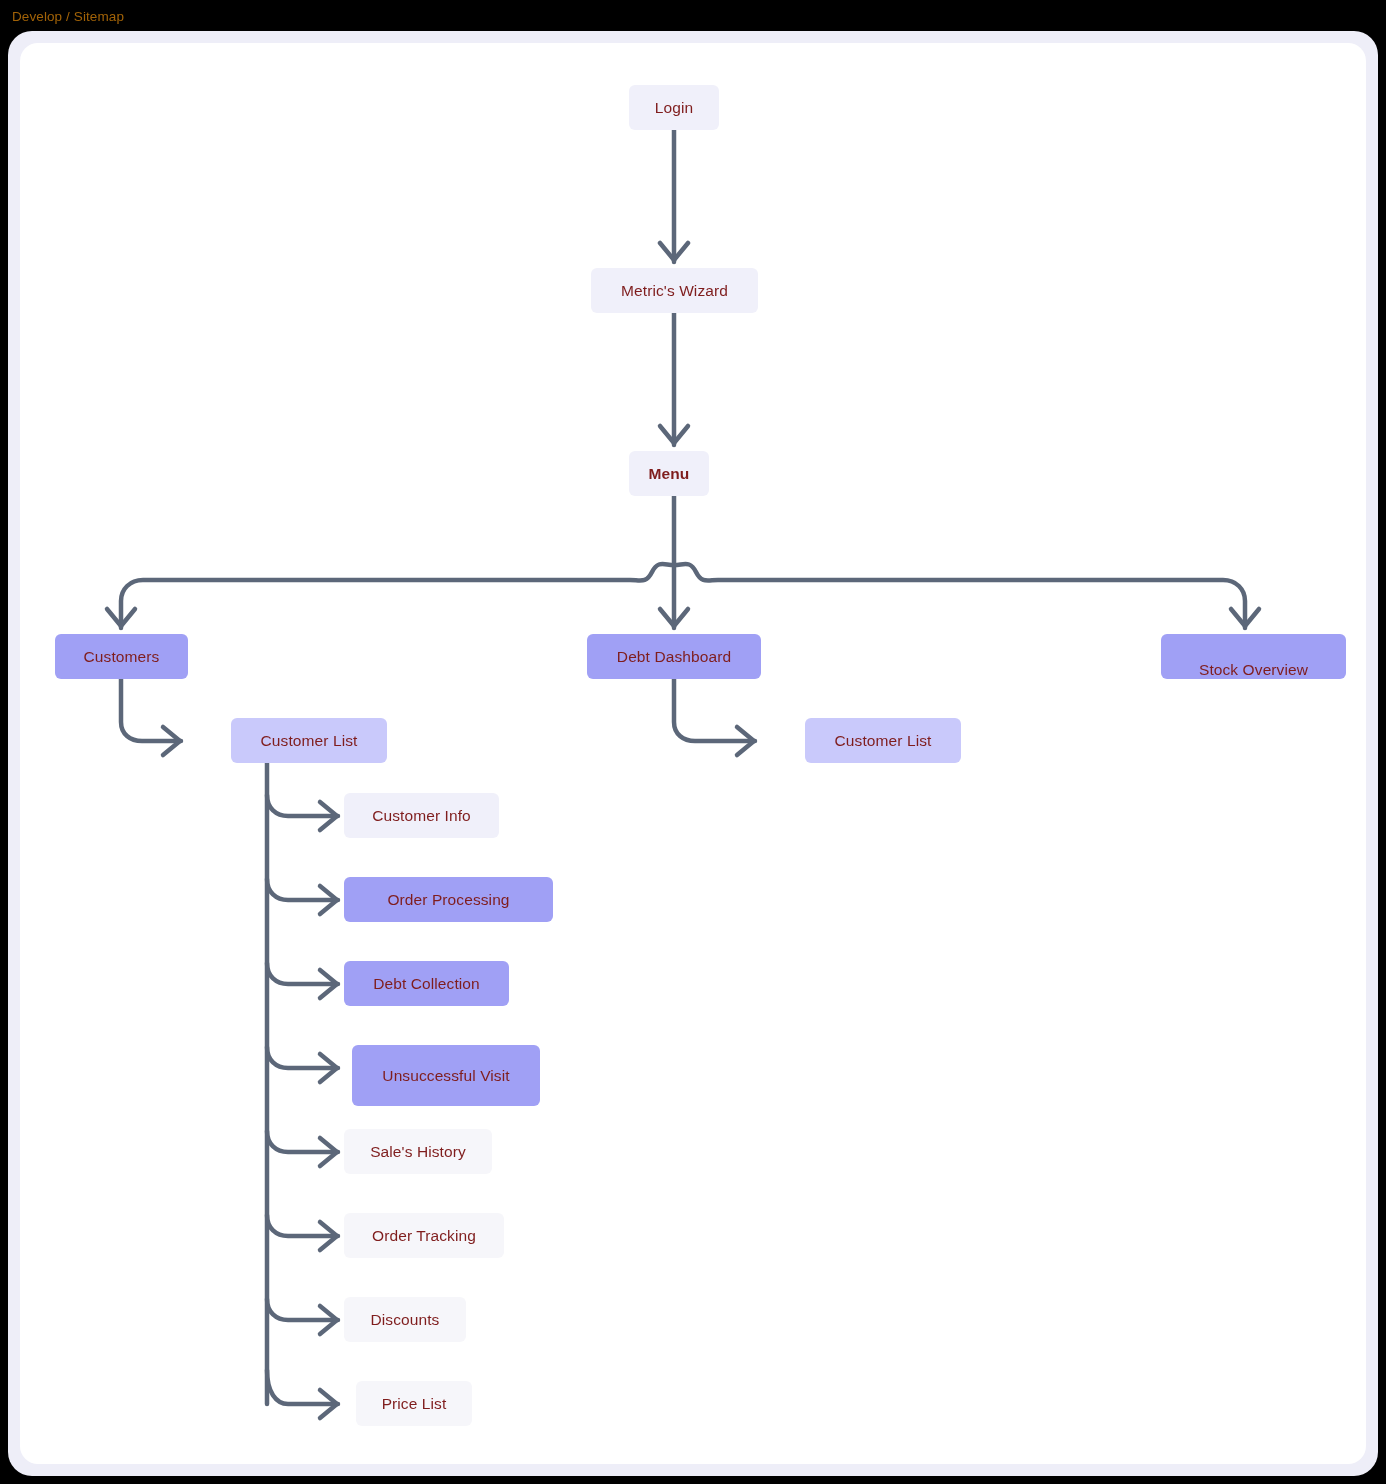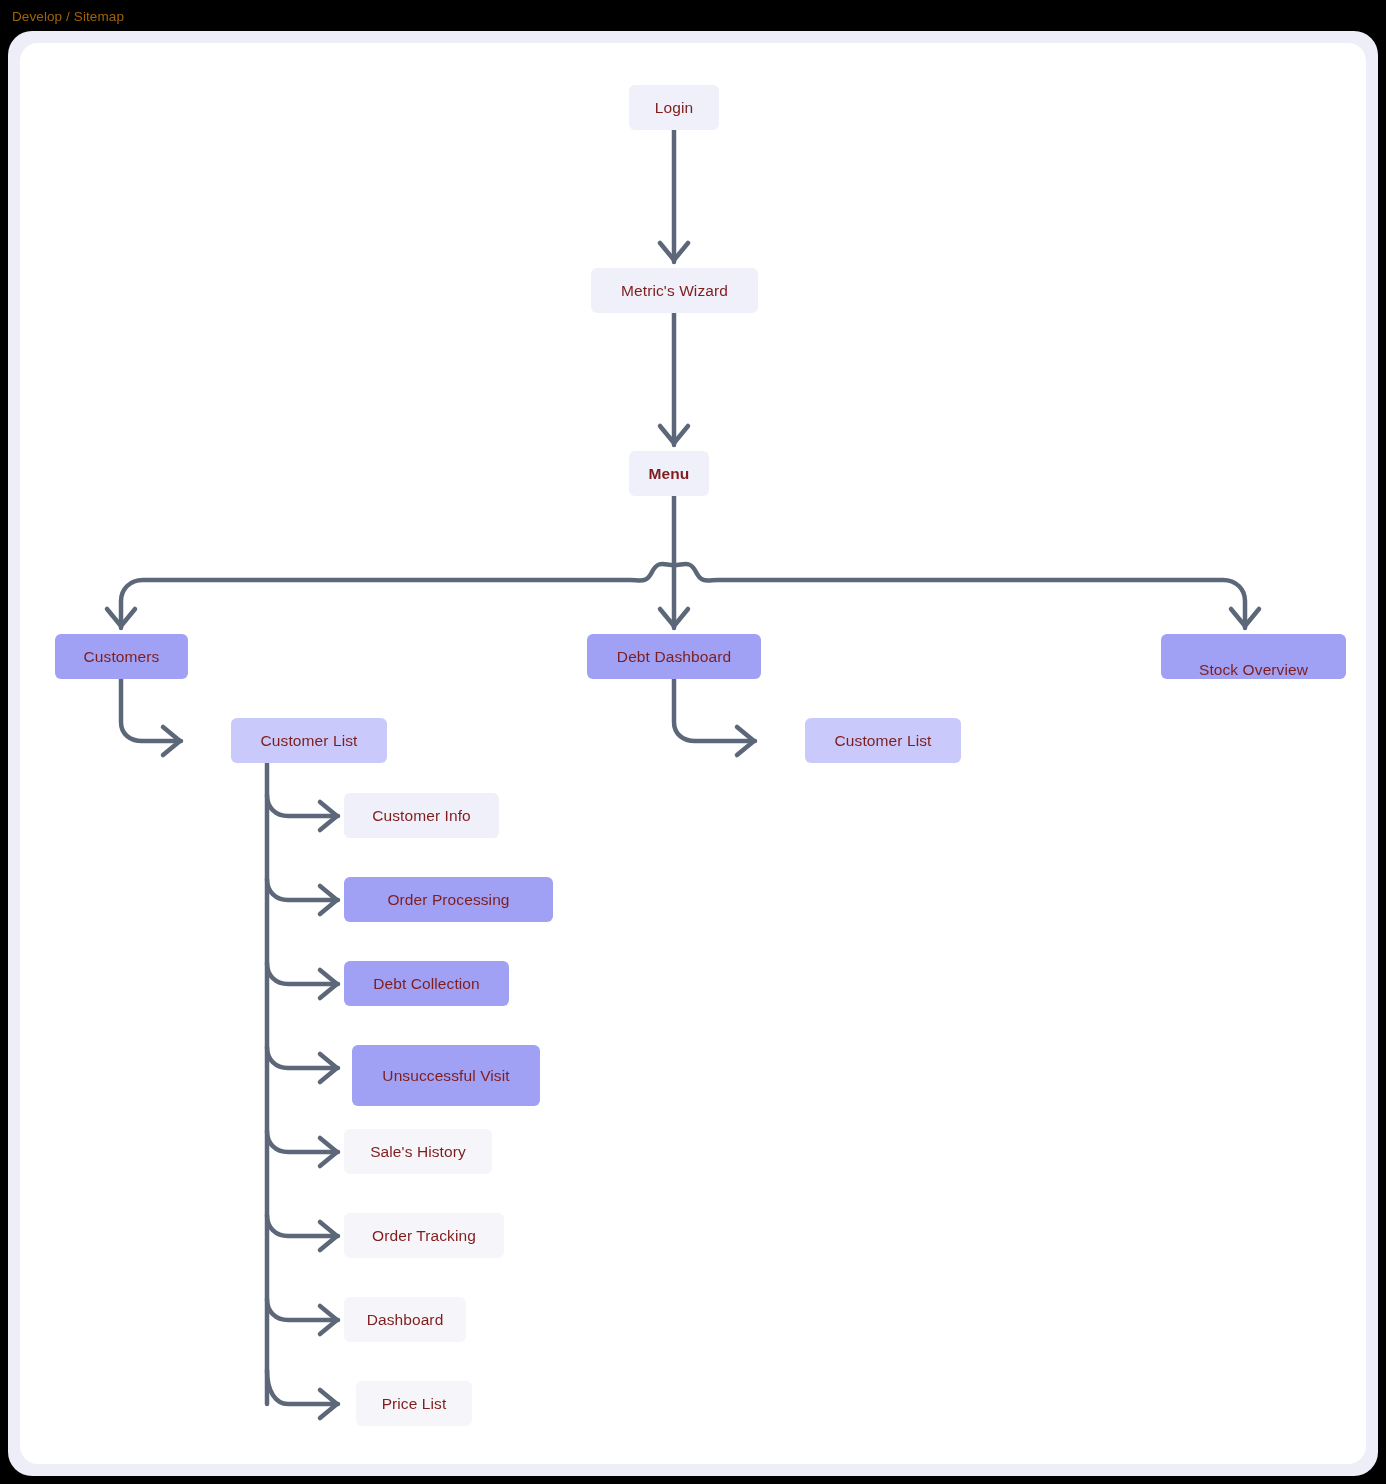--- a/index.html
+++ b/index.html
@@ -145,18 +145,18 @@
     <div class="node tone-strong" style="left: 352px; top: 1045px; width: 188px; height: 61px;">
       <span>Unsuccessful Visit</span>
     </div>
     <div class="node tone-grey" style="left: 344px; top: 1129px; width: 148px; height: 45px;">
       <span>Sale's History</span>
     </div>
     <div class="node tone-grey" style="left: 344px; top: 1213px; width: 160px; height: 45px;">
       <span>Order Tracking</span>
     </div>
     <div class="node tone-grey" style="left: 344px; top: 1297px; width: 122px; height: 45px;">
-      <span>Dashboard</span>
+      <span>Discounts</span>
     </div>
     <div class="node tone-grey" style="left: 356px; top: 1381px; width: 116px; height: 45px;">
       <span>Price List</span>
     </div>
   </div>
 
 </body></html>

